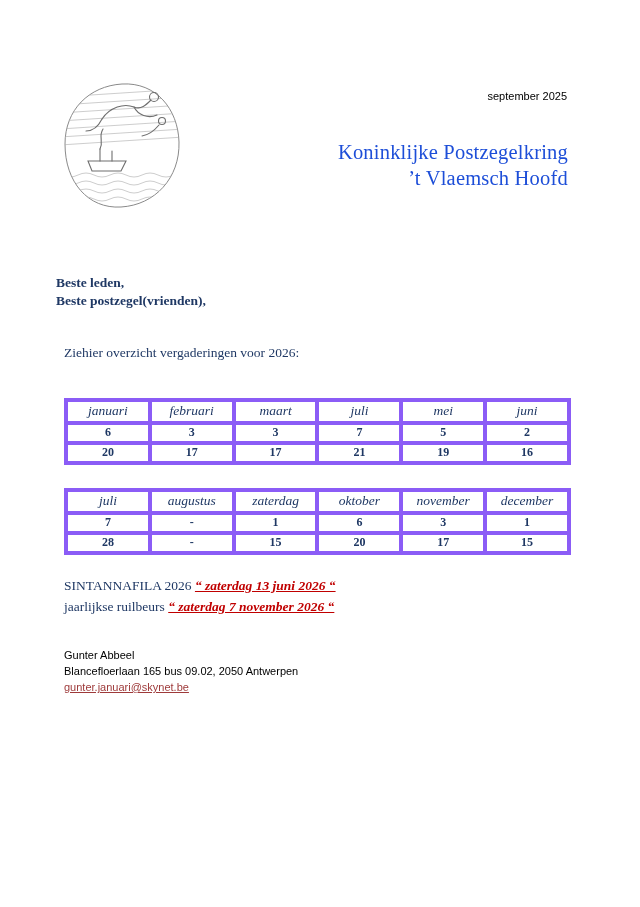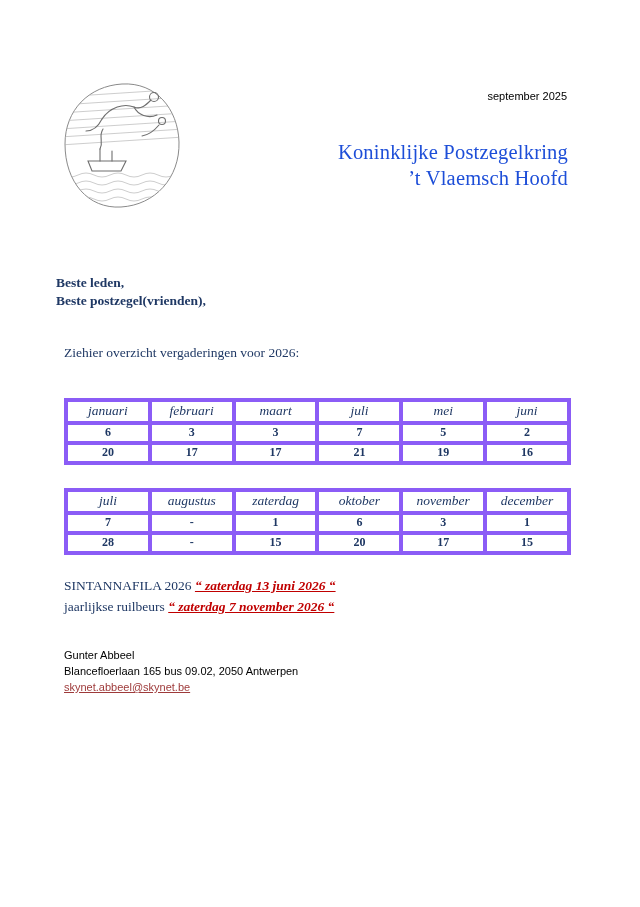--- a/index.html
+++ b/index.html
@@ -225,16 +225,16 @@
   </table>
 
   <div class="events">
     <div><span>SINTANNAFILA 2026 </span><span class="event-date">“ zaterdag 13 juni 2026 “</span></div>
     <div><span>jaarlijkse ruilbeurs </span><span class="event-date">“ zaterdag 7 november 2026 “</span></div>
   </div>
 
   <div class="contact">
     <div>Gunter Abbeel</div>
     <div>Blancefloerlaan 165 bus 09.02, 2050 Antwerpen</div>
-    <div><a class="email">skynet.abbeel@skynet.be</a></div>
+    <div><a class="email">gunter.januari@skynet.be</a></div>
   </div>
 
 </div>
 
 </body></html>

